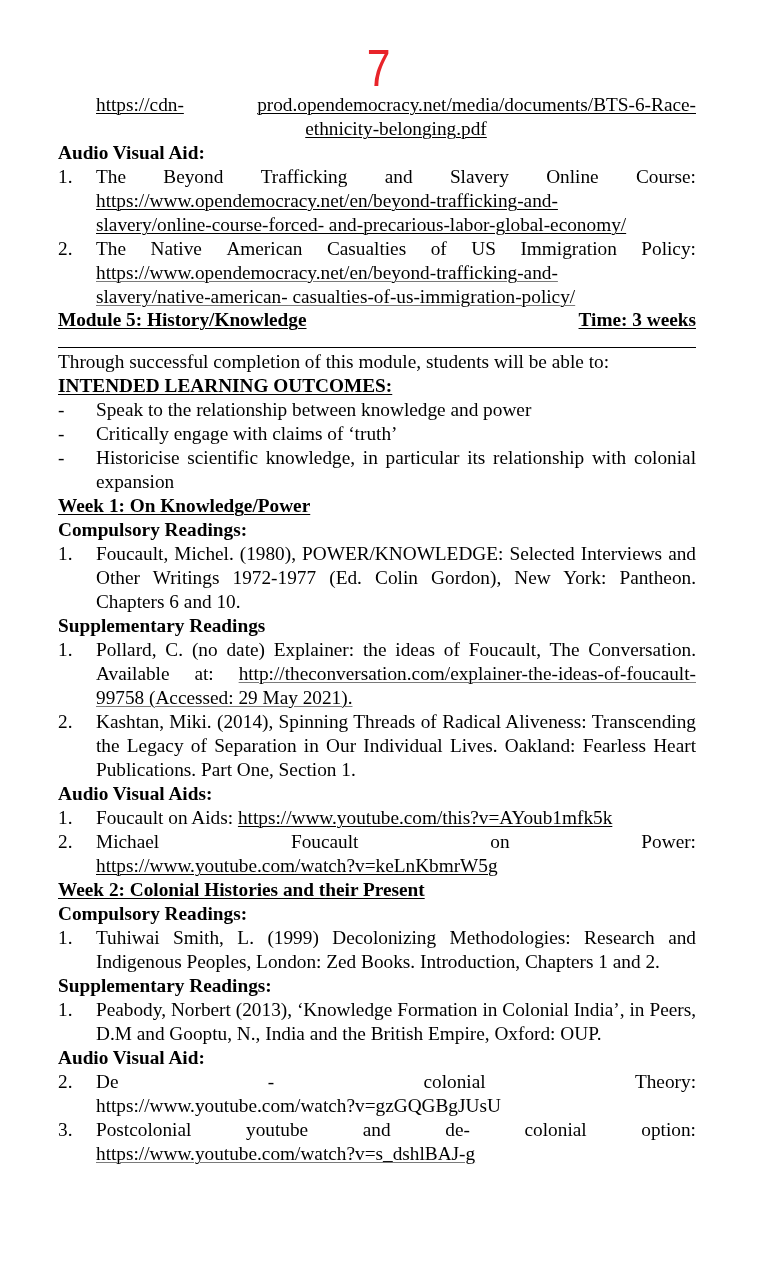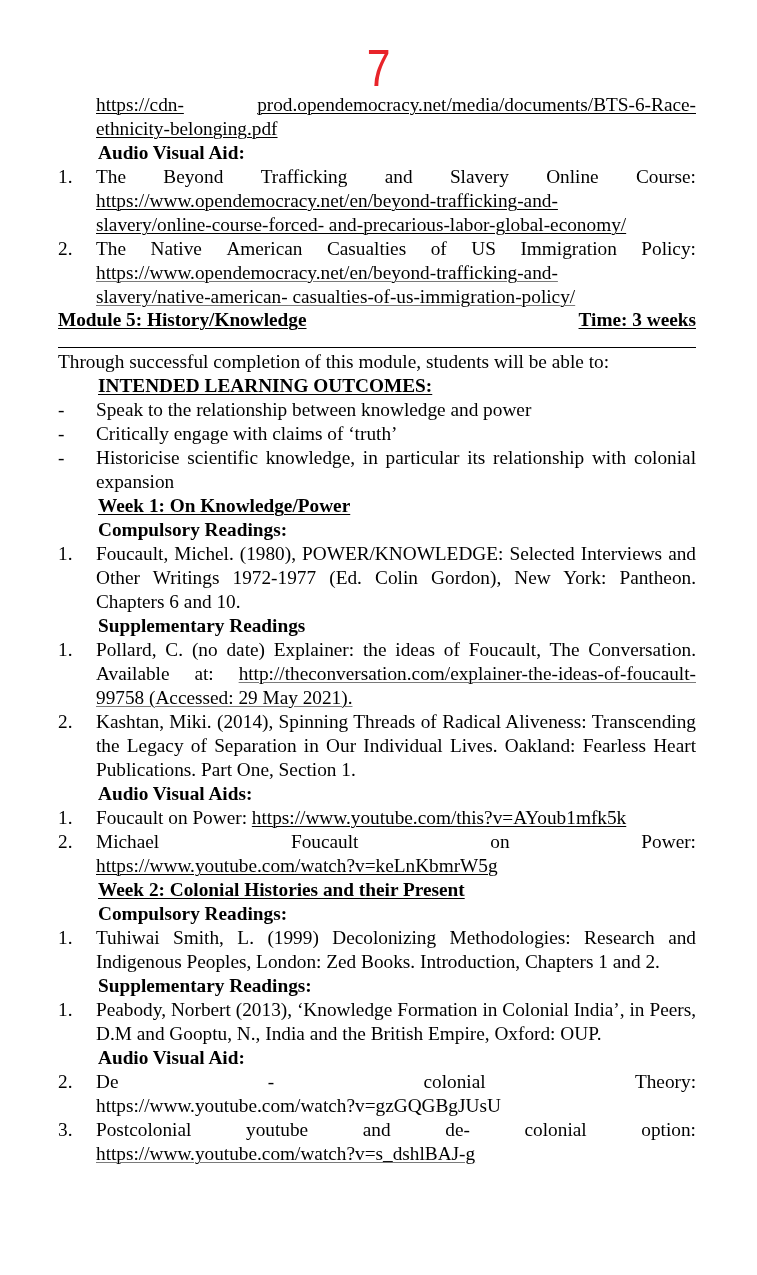--- a/index.html
+++ b/index.html
@@ -10,28 +10,28 @@
     }
     .page-num {
       position: absolute; top: 38px; left: 0; width: 757px; text-align: center;
       font-family: "Liberation Sans", sans-serif; color: #e8242a; font-size: 52px;
       line-height: 60px; transform: scaleX(0.82);
     }
     .content {
       position: absolute; top: 93px; left: 58px; width: 638px;
     }
     .line { display: block; }
-    .b { font-weight: bold; margin-left: 40px; }
+    .b { font-weight: bold; }
     .u { text-decoration: underline; text-decoration-thickness: 1px; text-underline-offset: 2px; }
     .link { text-decoration: underline; text-decoration-thickness: 1px; text-underline-offset: 2px; color: #000; }
     .link.grey { text-decoration-color: #7a7a7a; }
     .item { display: flex; }
     .num { width: 38px; flex: 0 0 38px; }
     .body { flex: 1; text-align: justify; text-align-last: left; }
-    .indent { padding-left: 38px; }
+    .indent { padding-left: 38px; text-align: center; }
     .module-row { display: flex; justify-content: space-between; font-weight: bold;
       text-decoration: underline; text-decoration-thickness: 1px; text-underline-offset: 2px;
       border-bottom: 1.5px solid #000; line-height: 22px; padding-bottom: 16px; margin-bottom: 2px; }
     .module-row span { text-decoration: none; }
     .spread { display: flex; justify-content: space-between; }
     .nobreak { white-space: nowrap; }
   </style>
 </head>
 <body>
 
@@ -117,21 +117,21 @@
     <span class="body"><span>Pollard, C. (no date) Explainer: the ideas of Foucault, The Conversation. Available at: </span><a class="link grey">http://theconversation.com/explainer-the-ideas-of-foucault-99758 (Accessed: 29 May 2021).</a></span>
   </div>
   <div class="item">
     <span class="num">2.</span>
     <span class="body">Kashtan, Miki. (2014), Spinning Threads of Radical Aliveness: Transcending the Legacy of Separation in Our Individual Lives. Oakland: Fearless Heart Publications. Part One, Section 1.</span>
   </div>
 
   <div class="b">Audio Visual Aids:</div>
   <div class="item">
     <span class="num">1.</span>
-    <span class="body nobreak"><span>Foucault on Power: </span><a class="link">https://www.youtube.com/this?v=AYoub1mfk5k</a></span>
+    <span class="body nobreak"><span>Foucault on Aids: </span><a class="link">https://www.youtube.com/this?v=AYoub1mfk5k</a></span>
   </div>
   <div class="item">
     <span class="num">2.</span>
     <div class="body">
       <div class="spread">
         <span>Michael</span>
         <span>Foucault</span>
         <span>on</span>
         <span>Power:</span>
       </div>

